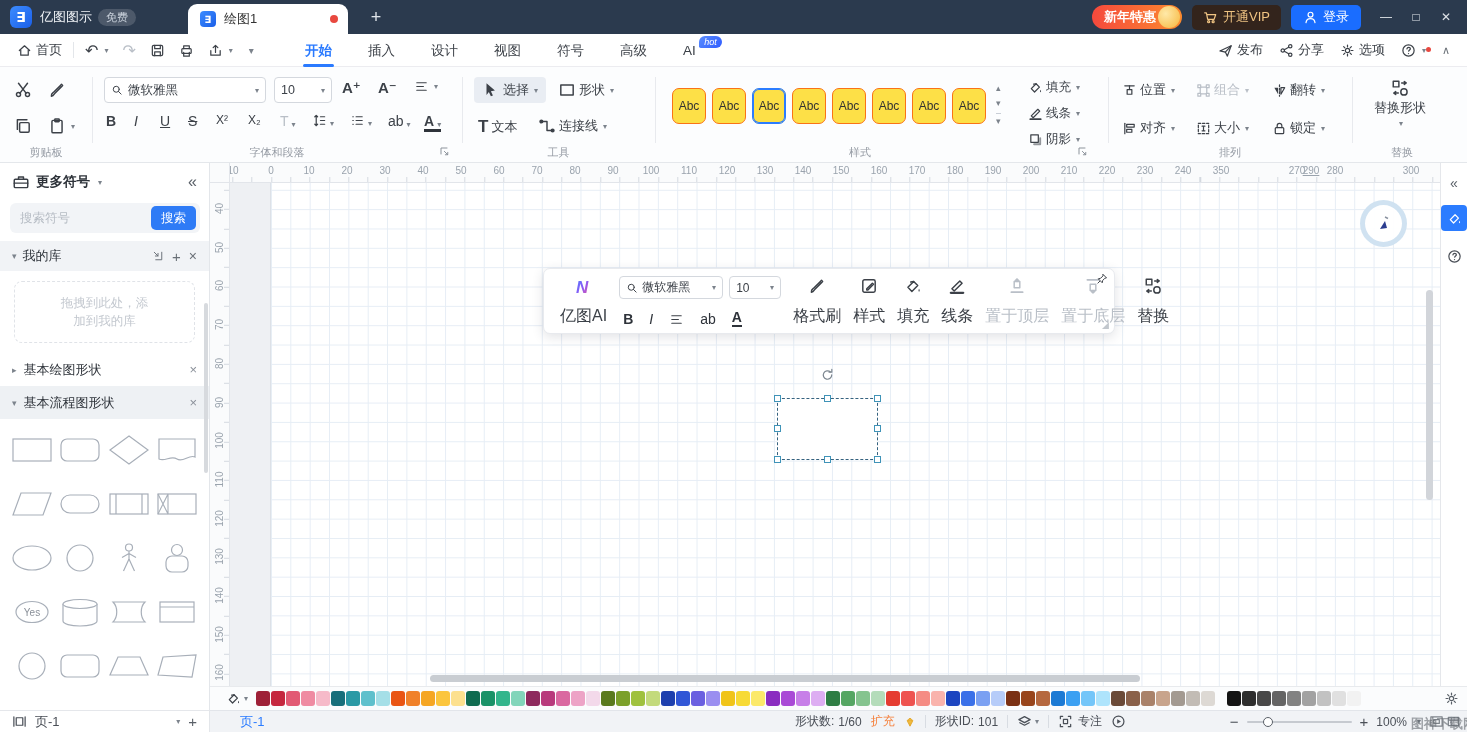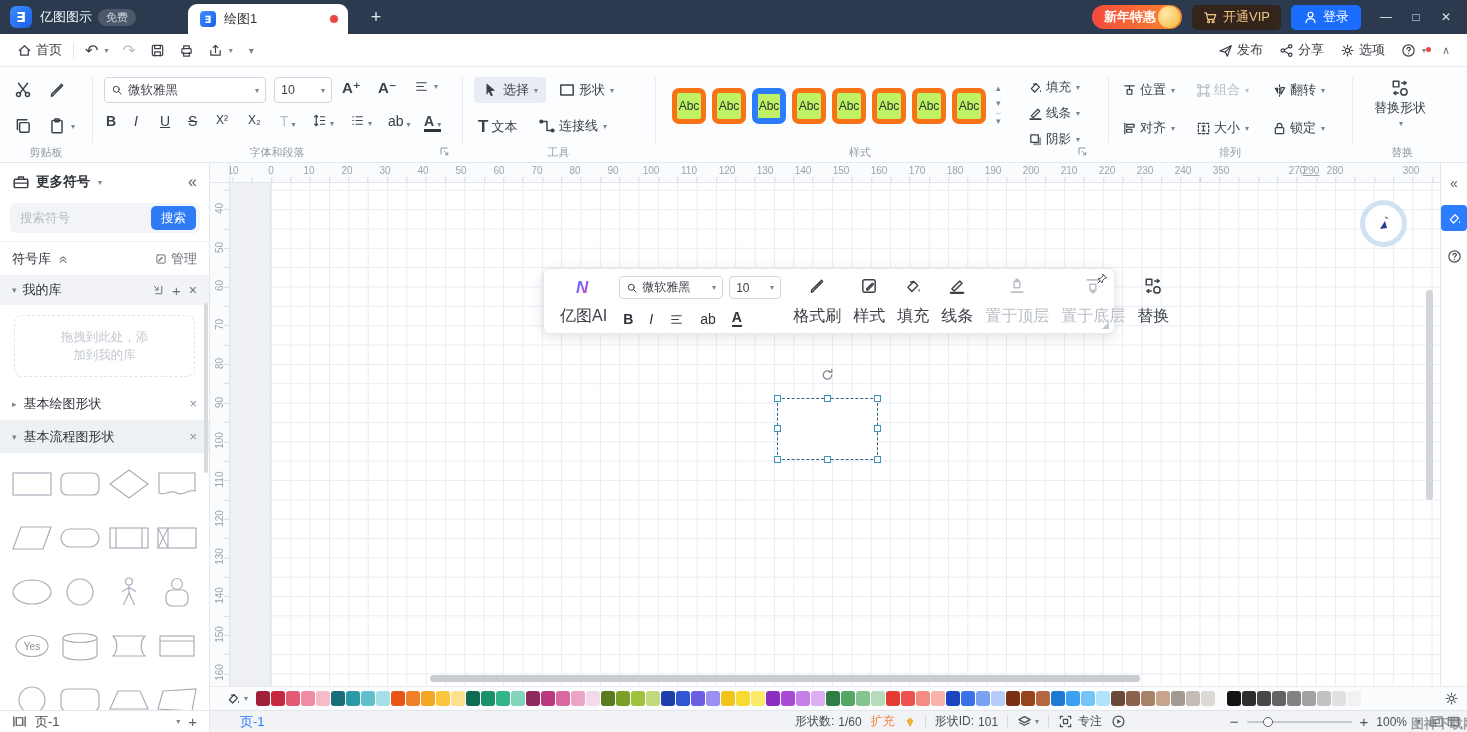--- a/index.html
+++ b/index.html
@@ -42,21 +42,21 @@
   .help-dot::after { content:""; position:absolute; top:4px; right:2px; width:5px; height:5px; border-radius:50%; background:#e8483f; }
   
   .ribbon { position:absolute; left:0; top:67px; width:100%; height:96px; background:#fcfdfe; border-bottom:1px solid #e4e7eb; }
   .rdiv { position:absolute; top:10px; height:66px; width:1px; background:#e8eaee; }
   .rlabel { position:absolute; top:78px; font-size:11px; color:#949aa3; text-align:center; }
   .rbtn { position:absolute; display:flex; align-items:center; gap:3px; color:#3c4148; font-size:13px; }
   .rbtn.v { flex-direction:column; gap:2px; }
   .rbtn.dis, .dis { color:#b9bfc7 !important; }
   .sel-box { position:absolute; height:26px; border:1px solid #d4d8de; border-radius:4px; background:#fff; display:flex; align-items:center; padding:0 6px; gap:5px; font-size:12.5px; color:#3c4148; }
   .glyphbtn { position:absolute; top:46px; font-size:14px; color:#3c4148; display:flex; align-items:flex-end; gap:1px; }
-  .abc-box { position:absolute; top:21px; width:34px; height:36px; border:5px solid #f97316; border-radius:7px; background:#bef264; display:flex; align-items:center; justify-content:center; font-size:12px; color:#333; }
+  .abc-box { position:absolute; top:21px; width:34px; height:36px; border:1px solid #f97316; border-radius:7px; background:#fde047; display:flex; align-items:center; justify-content:center; font-size:12px; color:#333; }
   .abc-box.sel { border-color:#2b7cff; box-shadow:0 0 0 1px #2b7cff inset; }
   .expander { position:absolute; top:78px; color:#8a9099; }
   .toolhl { background:#e9edf3; border-radius:4px; padding:4px 8px; }
   
   .sidebar { position:absolute; left:0; top:163px; width:210px; height:547px; background:#fff; border-right:1px solid #e3e6ea; overflow:hidden; }
   .sb-head { height:38px; display:flex; align-items:center; padding:0 12px; gap:6px; }
   .sb-head .t { font-weight:bold; font-size:13.5px; color:#2e333a; }
   .sb-search { margin:2px 10px 8px; position:relative; }
   .sb-search input { width:190px; height:30px; background:#f2f4f7; border:none; border-radius:6px; padding:0 58px 0 10px; font-size:12.5px; color:#333; outline:none; }
   .sb-search input::placeholder { color:#b6bcc4; }
@@ -223,20 +223,29 @@
           <svg viewBox="0 0 16 16" fill="none" stroke="currentColor" stroke-width="1.3" stroke-linecap="round" stroke-linejoin="round">
             <path d="M3 8v5h10V8"></path>
             <path d="M8 2.5V10M8 2.5 5.5 5M8 2.5 10.5 5"></path>
           </svg>
         </span>
         <span class="caret">▾</span>
       </div>
     <div class="mb-item">
         <span class="caret" style="font-size:10px">▾</span>
       </div>
+    <div class="mtabs">
+        <div class="mtab active">开始</div>
+        <div class="mtab">插入</div>
+        <div class="mtab">设计</div>
+        <div class="mtab">视图</div>
+        <div class="mtab">符号</div>
+        <div class="mtab">高级</div>
+        <div class="mtab">AI<span class="hotbadge">hot</span></div>
+      </div>
     <div class="mb-right">
       <div class="mb-item">
           <span class="ic">
             <svg viewBox="0 0 16 16" fill="none" stroke="currentColor" stroke-width="1.3" stroke-linecap="round" stroke-linejoin="round">
               <path d="M2 8.5 14 3l-4 11-2.2-4.3z"></path>
               <path d="M7.8 9.7 14 3"></path>
             </svg>
           </span>
           <span>发布</span>
         </div>
@@ -563,37 +572,20 @@
             <path d="M5.8 5.5V3.5h4.4v2M2 9h12"></path>
           </svg>
         </span>
       <span class="t">更多符号</span>
       <span class="caret">▾</span>
       <span class="sb-right" style="font-size:16px;color:#5a6068">«</span>
     </div>
     <div class="sb-search">
       <input placeholder="搜索符号" style="">
       <span class="btn">搜索</span>
-    </div>
-    <div class="sb-row sb-lib">
-      <span class="t">符号库</span>
-      <span class="ic sm">
-          <svg viewBox="0 0 16 16" fill="none" stroke="currentColor" stroke-width="1.3" stroke-linecap="round" stroke-linejoin="round">
-            <path d="M4 8.5 8 5l4 3.5M4 12.5 8 9l4 3.5"></path>
-          </svg>
-        </span>
-      <span class="sb-right">
-        <span class="ic sm">
-            <svg viewBox="0 0 16 16" fill="none" stroke="currentColor" stroke-width="1.3" stroke-linecap="round" stroke-linejoin="round">
-              <rect x="2.5" y="2.5" width="11" height="11" rx="1.5"></rect>
-              <path d="M6 10.5 10.2 6.3l-.9-.9L5.1 9.6 5 10.6z"></path>
-            </svg>
-          </span>
-        <span style="margin-left:-4px">管理</span>
-      </span>
     </div>
     <div class="sb-row sb-mylib">
       <span class="arrow">▾</span>
       <span class="t">我的库</span>
       <span class="sb-right">
         <span class="ic sm">
             <svg viewBox="0 0 16 16" fill="none" stroke="currentColor" stroke-width="1.3" stroke-linecap="round" stroke-linejoin="round">
               <path d="M13 3v10H5"></path>
               <path d="M3 3l5 5M8 4.5V8H4.5"></path>
             </svg>

